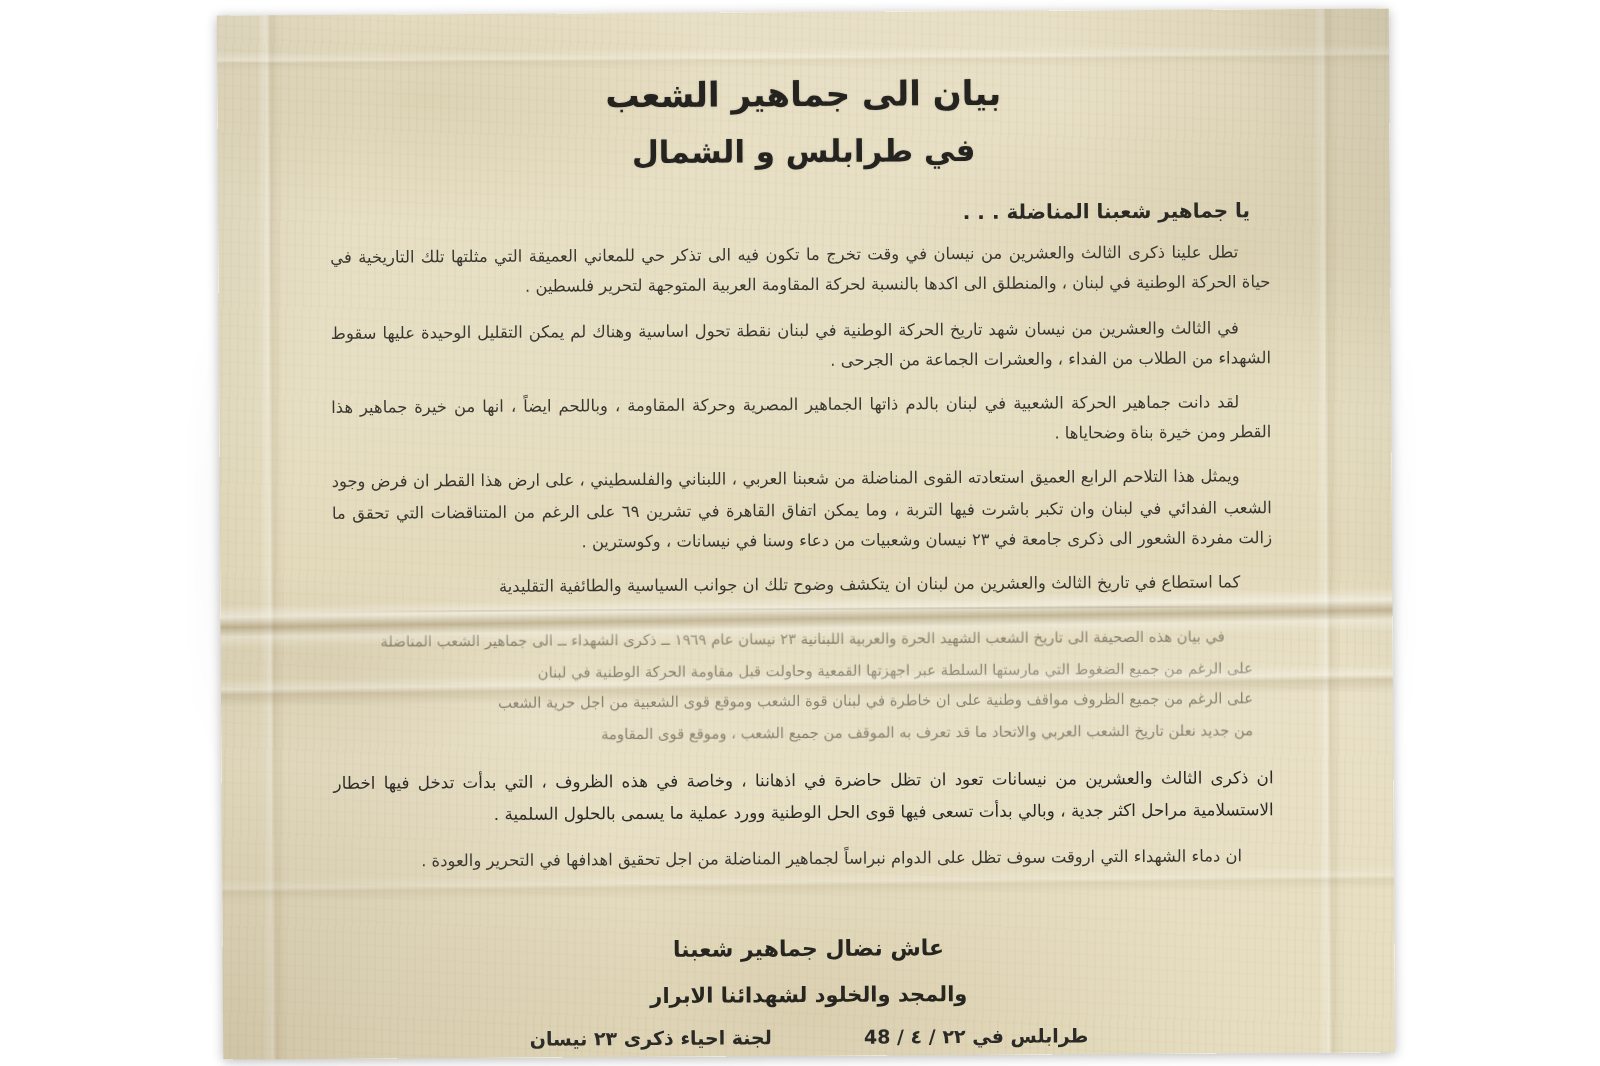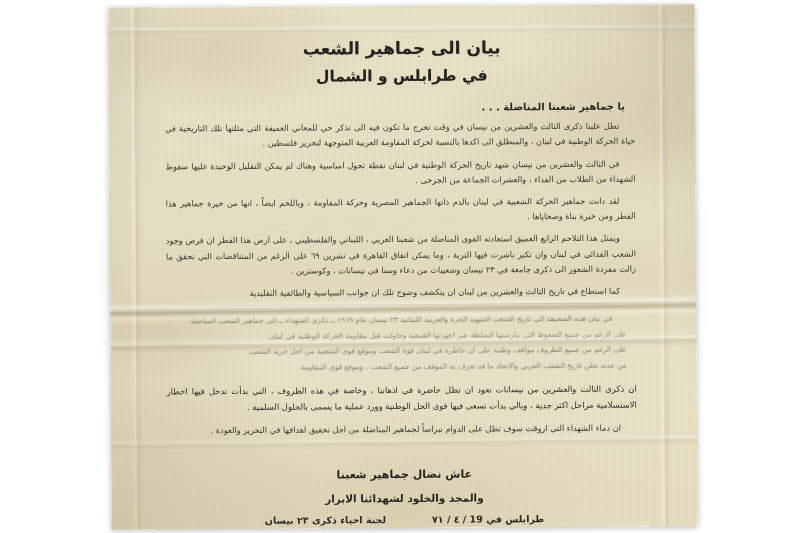--- a/index.html
+++ b/index.html
@@ -293,21 +293,21 @@
 
       <div class="section-lead">ان ذكرى الثالث والعشرين من نيسانات تعود ان تظل حاضرة في اذهاننا ، وخاصة في هذه الظروف ، التي بدأت تدخل فيها اخطار الاستسلامية مراحل اكثر جدية ، وبالي بدأت تسعى فيها قوى الحل الوطنية وورد عملية ما يسمى بالحلول السلمية .</div>
       <div class="para indent">ان دماء الشهداء التي اروقت سوف تظل على الدوام نبراساً لجماهير المناضلة من اجل تحقيق اهدافها في التحرير والعودة .</div>
 
       <div class="slogans">
         <div class="s1">عاش نضال جماهير شعبنا</div>
         <div class="s2">والمجد والخلود لشهدائنا الابرار</div>
       </div>
 
       <div class="datetime-row">
-        <span>طرابلس في 19 / ٤ / ٧١</span>
+        <span>طرابلس في ٢٢ / ٤ / 48</span>
         <span>لجنة احياء ذكرى ٢٣ نيسان</span>
       </div>
 
     </div>
 
     <div class="fold f-top"></div>
     <div class="fold f-main"></div>
     <div class="fold f-2"></div>
     <div class="fold f-3"></div>
 

